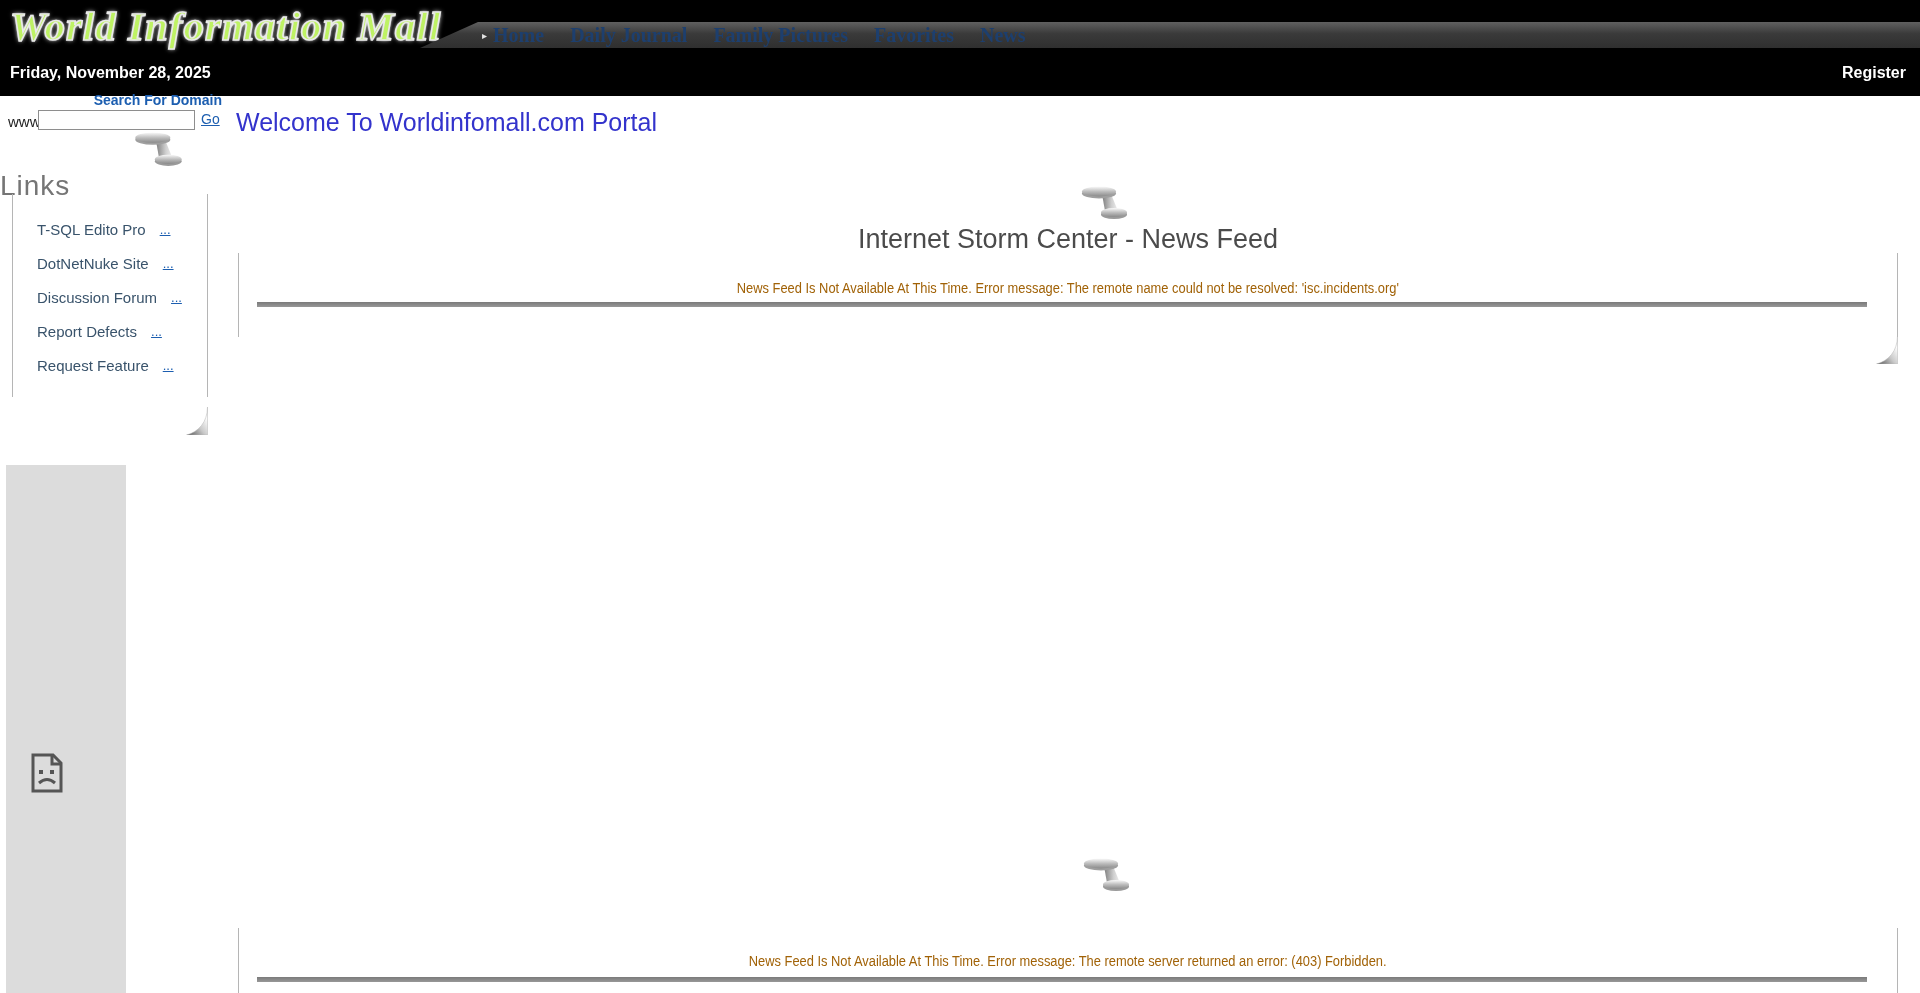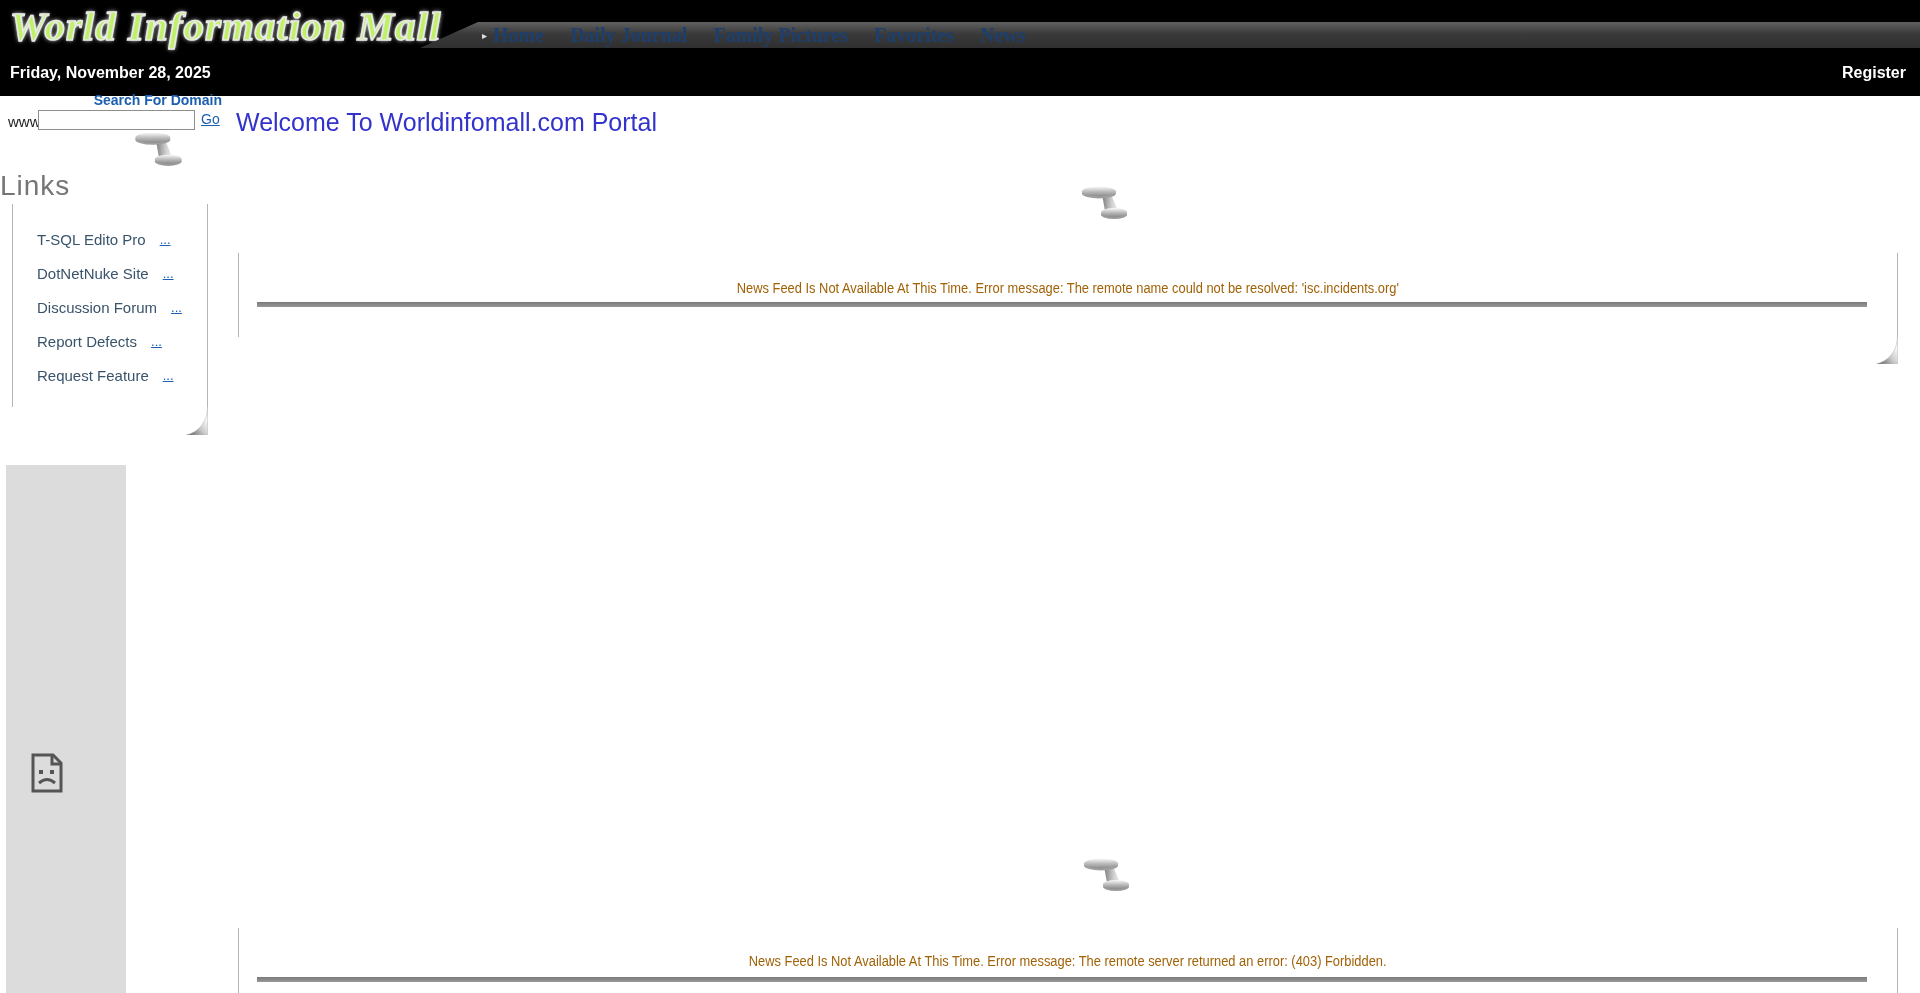--- a/index.html
+++ b/index.html
@@ -39,21 +39,21 @@
   .www-label { position:absolute; left:8px; top:113px; font-size:15px; color:#222; }
   .domain-input { position:absolute; left:38px; top:110px; width:157px; height:20px;
                   border:1px solid #8e8e8e; background:#fff; font-size:13px; padding:0 3px; }
   .go-link { position:absolute; left:201px; top:111px; color:#1c5eb0; font-size:14px;
              text-decoration:underline; cursor:pointer; }
   .anvil-search { left:133px; top:132px; }
 
   
   .links-title { position:absolute; left:0; top:170px; width:222px; text-align:left;
                  color:#757575; font-size:28px; letter-spacing:1px; }
-  .links-panel { position:absolute; left:12px; top:204px; width:196px; height:203px;
+  .links-panel { position:absolute; left:12px; top:194px; width:196px; height:203px;
                  border-left:1px solid #b5b5b5; border-right:1px solid #b5b5b5; }
   .links-list { list-style:none; padding-top:18px; }
   .links-list li { height:34px; display:flex; align-items:center; padding-left:24px; }
   .link-label { color:#39536b; font-size:15px; white-space:nowrap; }
   .link-more { color:#1c5eb0; font-size:13px; text-decoration:underline; margin-left:14px;
                cursor:pointer; }
   .curl-links { left:186px; top:407px; }
 
   
   .gray-block { position:absolute; left:6px; top:465px; width:120px; height:528px;
@@ -185,20 +185,21 @@
       <rect x="20" y="18" width="4" height="4" fill="#555"></rect>
       <path d="M9,31 q8,-7 16,0" fill="none" stroke="#555" stroke-width="3"></path>
     </svg>
   </div>
 
   <h1 class="welcome-title">Welcome To Worldinfomall.com Portal</h1>
 
   <svg class="anvil m1-icon" width="50" height="34" viewBox="0 0 50 34">
       <use href="#anvil-shape"></use>
     </svg>
+  <div class="feed-title m1-title">Internet Storm Center - News Feed</div>
   <div class="feed-panel m1-panel"></div>
   <div class="feed-error m1-error">
     <span class="condensed">News Feed Is Not Available At This Time. Error message: The remote name could not be resolved: 'isc.incidents.org'</span>
   </div>
   <div class="feed-divider m1-divider"></div>
   <svg class="curl curl-m1" width="22" height="28" viewBox="0 0 21 28">
     <use href="#curl-shape" fill="url(#curlG)" stroke="#b5b5b5" stroke-width="0.5"></use>
     </svg>
 
   <svg class="anvil m2-icon" width="50" height="34" viewBox="0 0 50 34">

